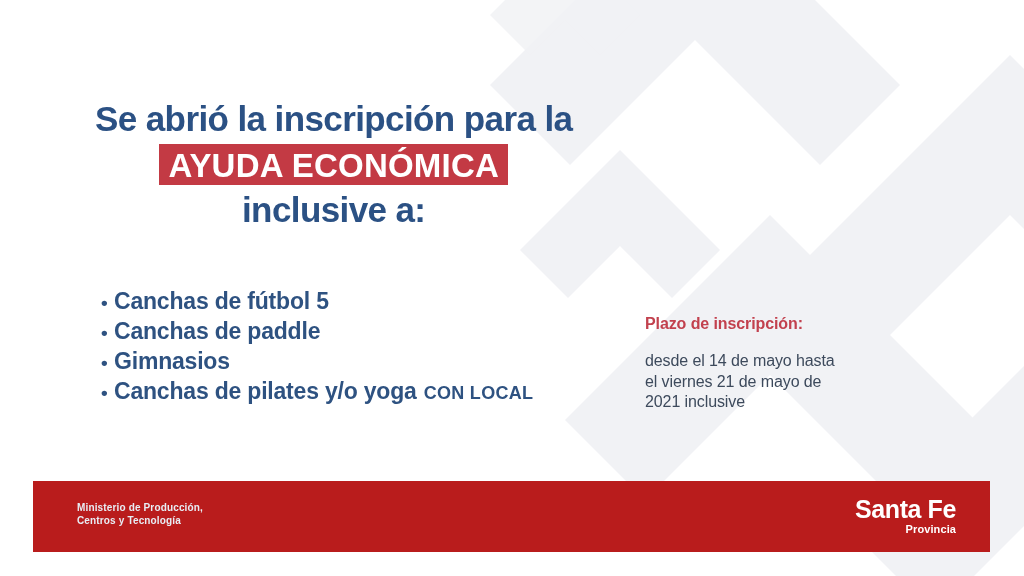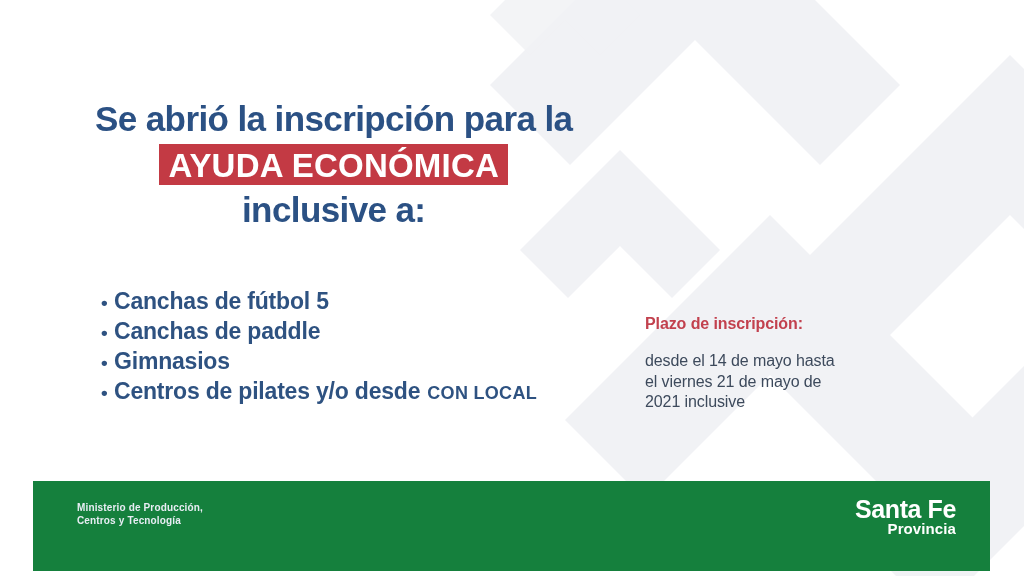--- a/index.html
+++ b/index.html
@@ -125,22 +125,22 @@
     letter-spacing:-0.1px;
     white-space:nowrap;
   }
 
   
   #footer-bar {
     position:absolute;
     left:33px;
     top:481px;
     width:957px;
-    height:90px;
-    background:#15803d;
+    height:71px;
+    background:#b91c1c;
     z-index:3;
   }
 
   #ministry {
     position:absolute;
     left:44px;
     top:20px;
   }
 
   .ministry-line {
@@ -161,21 +161,21 @@
 
   #brand-name {
     font-size:25px;
     font-weight:bold;
     color:#ffffff;
     line-height:27px;
     letter-spacing:-0.4px;
   }
 
   #brand-sub {
-    font-size:15px;
+    font-size:11px;
     font-weight:bold;
     color:#ffffff;
     line-height:14px;
     letter-spacing:0.1px;
     margin-top:-1px;
   }
 </style>
 </head>
 <body>
 
@@ -219,21 +219,21 @@
     <li class="bullet-item">
       <span class="bullet-dot">•</span>
       <span>Canchas de paddle</span>
     </li>
     <li class="bullet-item">
       <span class="bullet-dot">•</span>
       <span>Gimnasios</span>
     </li>
     <li class="bullet-item">
       <span class="bullet-dot">•</span>
-      <span>Centros de pilates y/o desde</span>
+      <span>Canchas de pilates y/o yoga</span>
       <span class="bullet-suffix">CON LOCAL</span>
     </li>
   </ul>
 
   <div id="deadline">
     <div id="deadline-title">Plazo de inscripción:</div>
     <div class="deadline-line">desde el 14 de mayo hasta</div>
     <div class="deadline-line">el viernes 21 de mayo de</div>
     <div class="deadline-line">2021 inclusive</div>
   </div>

